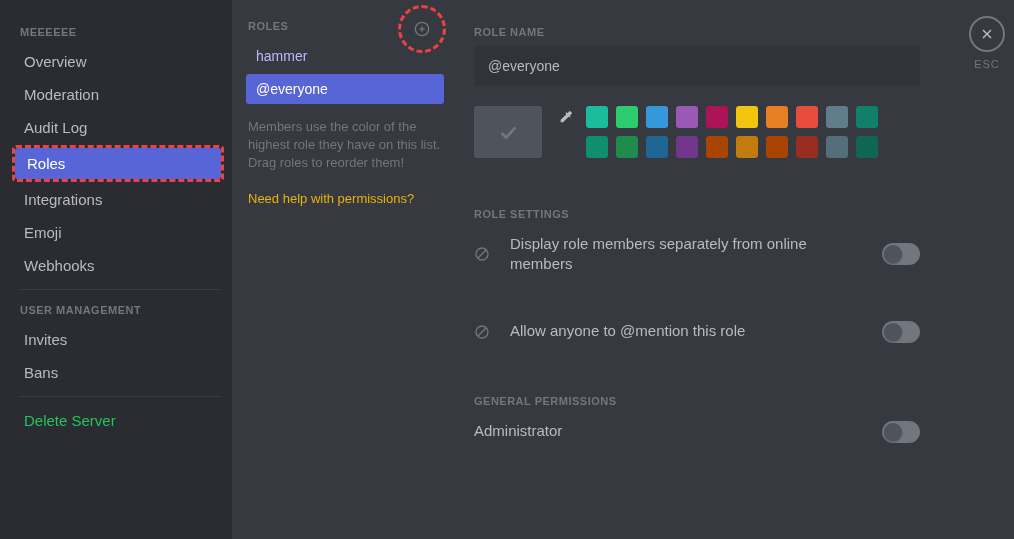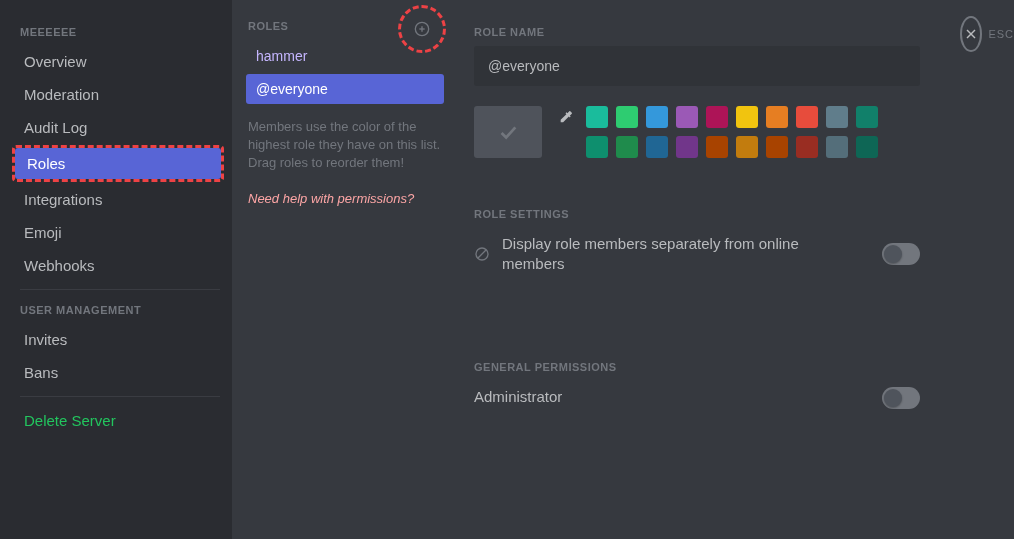--- a/index.html
+++ b/index.html
@@ -106,24 +106,23 @@
     color: #fff;
   }
   .roles-help {
     font-size: 13px;
     color: #72767d;
     line-height: 1.4;
     margin: 14px 4px 0 4px;
   }
   .perm-link {
     font-size: 13px;
-    color: #fca5a5;
+    color: #eab308;
     margin: 18px 4px 0 4px;
     display: block;
-    font-style: italic;
   }
 
   .main {
     flex: 1;
     background: #36393f;
     padding: 20px 20px 20px 20px;
     position: relative;
     min-width: 0;
     overflow: hidden;
   }
@@ -163,40 +162,40 @@
     display: flex; flex-direction: column; gap: 8px;
   }
   .eyedrop { width: 24px; display:flex; align-items:center; justify-content:center; color:#b9bbbe; }
   .swatch-row { display: flex; gap: 8px; align-items: center;}
   .swatch { width: 22px; height: 22px; border-radius: 3px; cursor: pointer; }
   .setting-row {
     display: flex; align-items: center; justify-content: space-between;
     width: 446px; padding: 6px 0;
   }
   .setting-text {
-    display: flex; align-items: center; gap: 12px;
+    display: flex; align-items: center; gap: 20px;
     color: #b9bbbe; font-size: 15px; line-height: 1.35;
     max-width: 370px;
   }
   .deny-icon {
     width: 16px; height: 16px; flex-shrink: 0;
   }
   .toggle {
     width: 38px; height: 22px; background: #72767d;
     border-radius: 11px; position: relative; flex-shrink:0; cursor:pointer;
   }
   .toggle::after {
     content:""; position:absolute; left:2px; top:2px;
     width:18px; height:18px; background:#4f545c; border-radius:50%;
     box-shadow: 0 1px 2px rgba(0,0,0,.3);
   }
 
   .close-area {
     position: absolute; top: 16px; right: 0; width: 54px;
-    display:flex; align-items:center; gap:6px;
+    display:flex; flex-direction:column; align-items:center; gap:6px;
   }
   .close-btn {
     width: 36px; height:36px; border:2px solid #72767d; border-radius:50%;
     display:flex; align-items:center; justify-content:center; color:#b9bbbe;
     cursor:pointer;
   }
   .esc-label { font-size: 11px; color:#72767d; letter-spacing:1px; }
 </style>
 </head>
 <body>
@@ -292,20 +291,30 @@
     <div class="setting-text">
       <svg class="deny-icon" viewBox="0 0 24 24" fill="none" stroke="#72767d" stroke-width="2">
           <circle cx="12" cy="12" r="9"></circle>
           <line x1="6" y1="18" x2="18" y2="6"></line>
         </svg>
       <span>Display role members separately from online members</span>
     </div>
     <div class="toggle"></div>
   </div>
   <div style="height:34px"></div>
+  <div class="setting-row">
+    <div class="setting-text">
+      <svg class="deny-icon" viewBox="0 0 24 24" fill="none" stroke="#72767d" stroke-width="2">
+          <circle cx="12" cy="12" r="9"></circle>
+          <line x1="6" y1="18" x2="18" y2="6"></line>
+        </svg>
+      <span>Allow anyone to @mention this role</span>
+    </div>
+    <div class="toggle"></div>
+  </div>
 
   <div style="height:40px"></div>
   <div class="section-label">GENERAL PERMISSIONS</div>
   <div class="setting-row">
     <div class="setting-text">
       <span>Administrator</span>
     </div>
     <div class="toggle"></div>
   </div>
 

